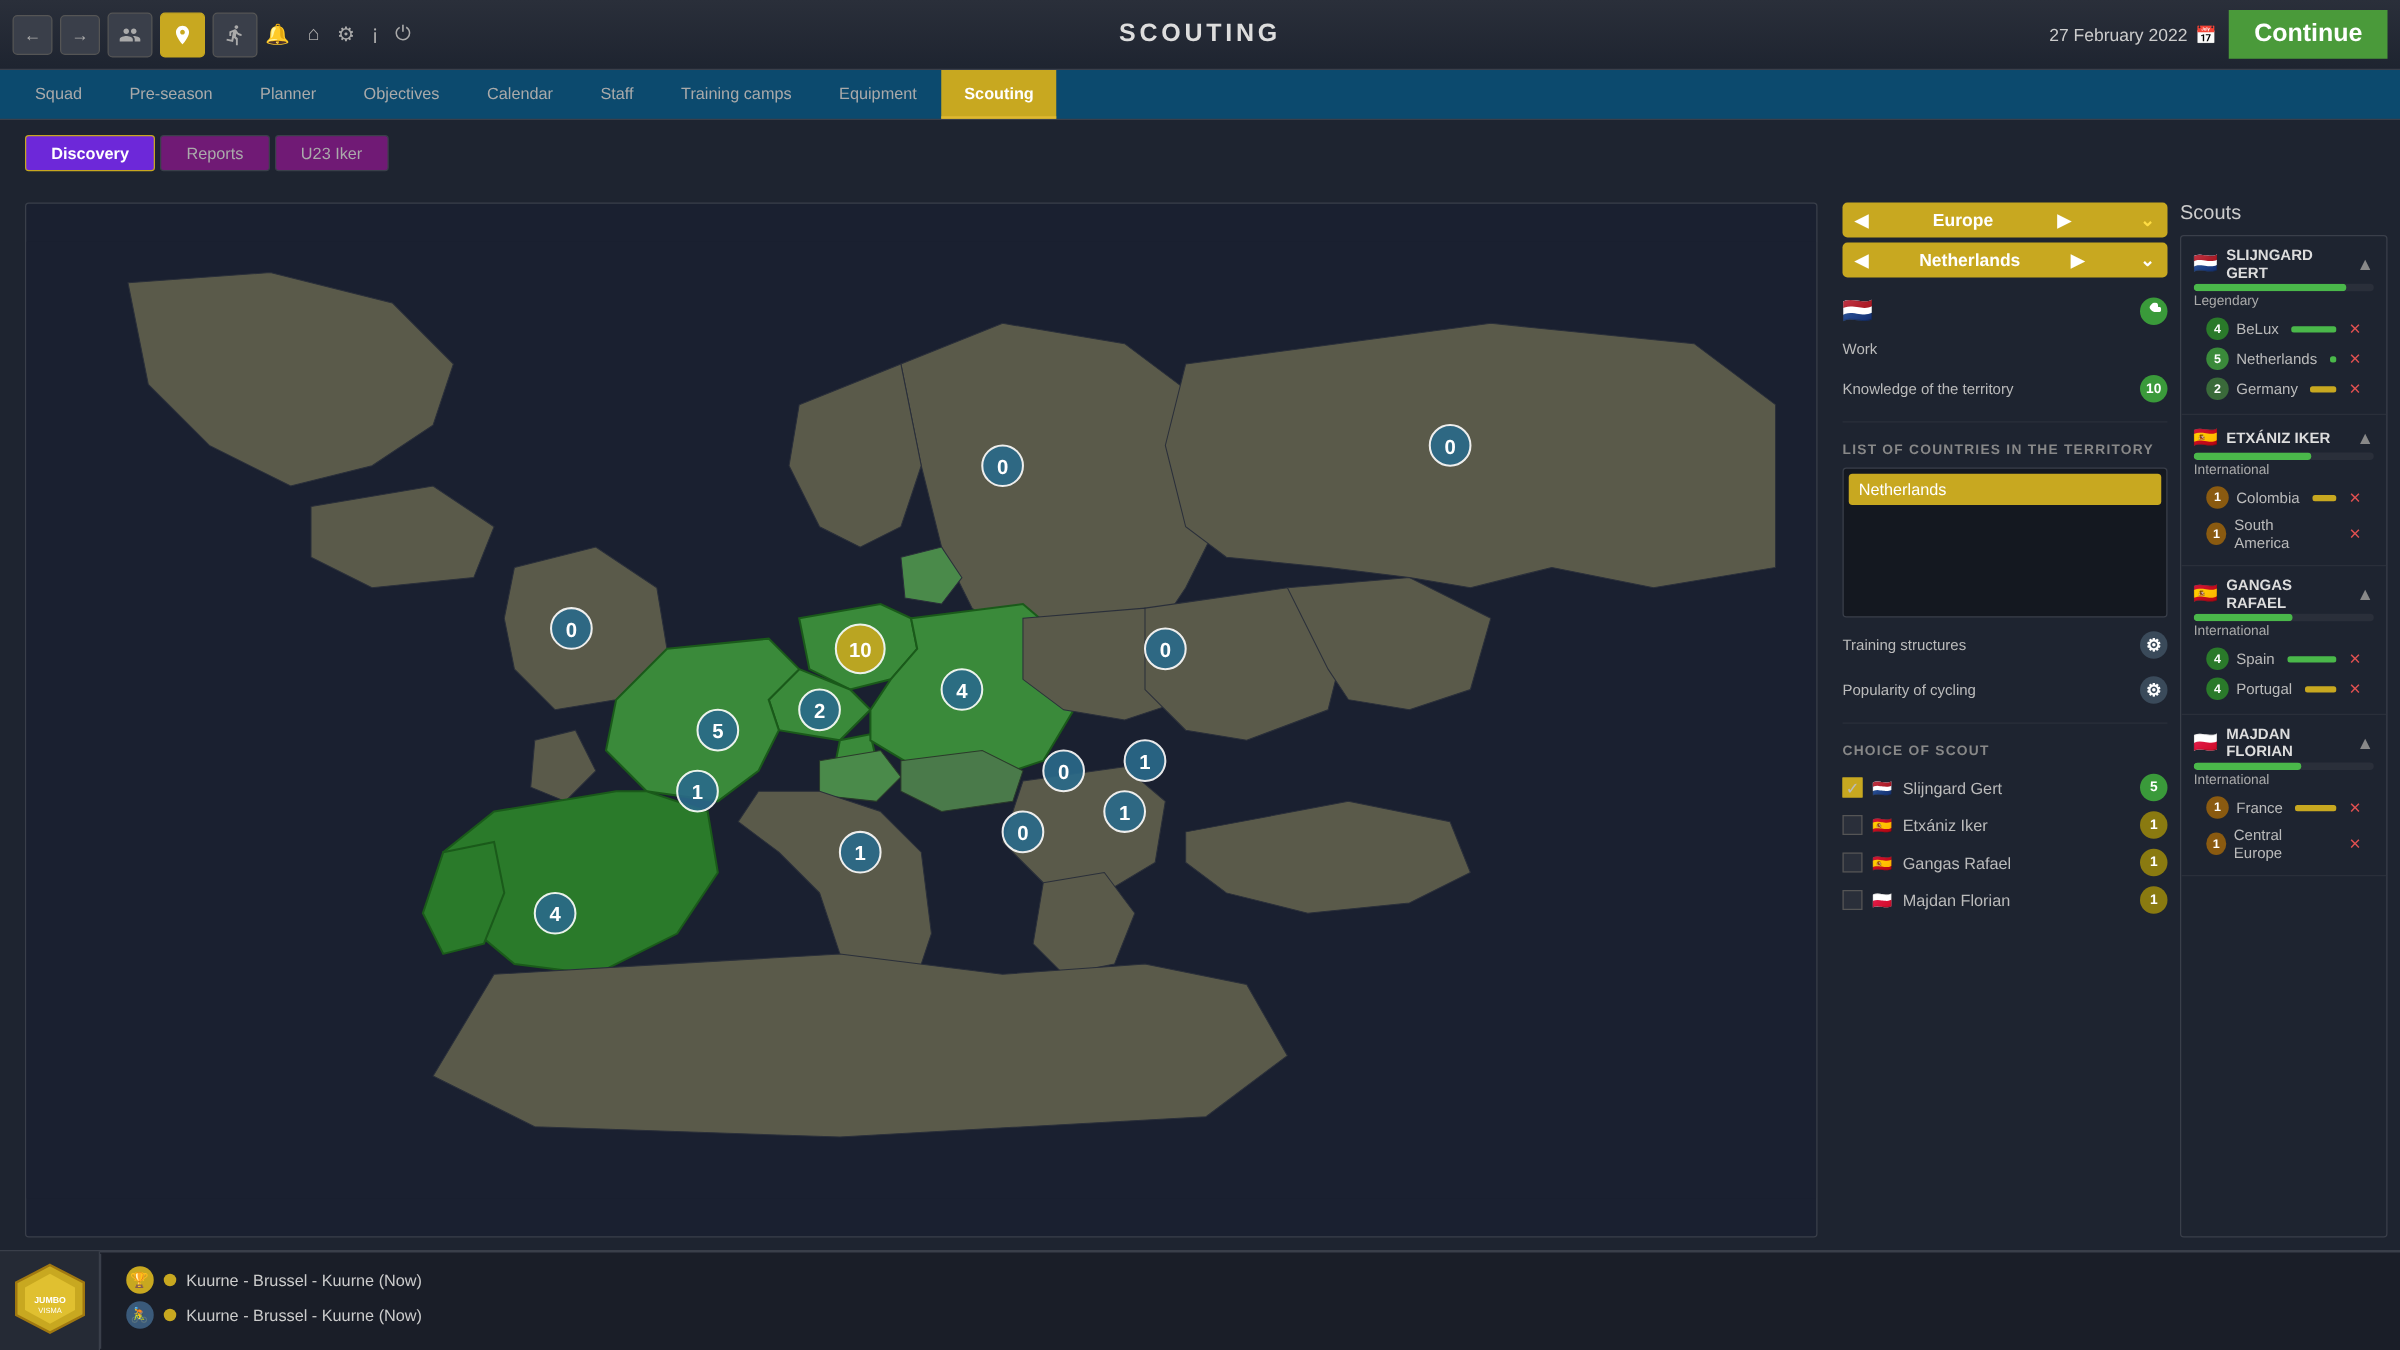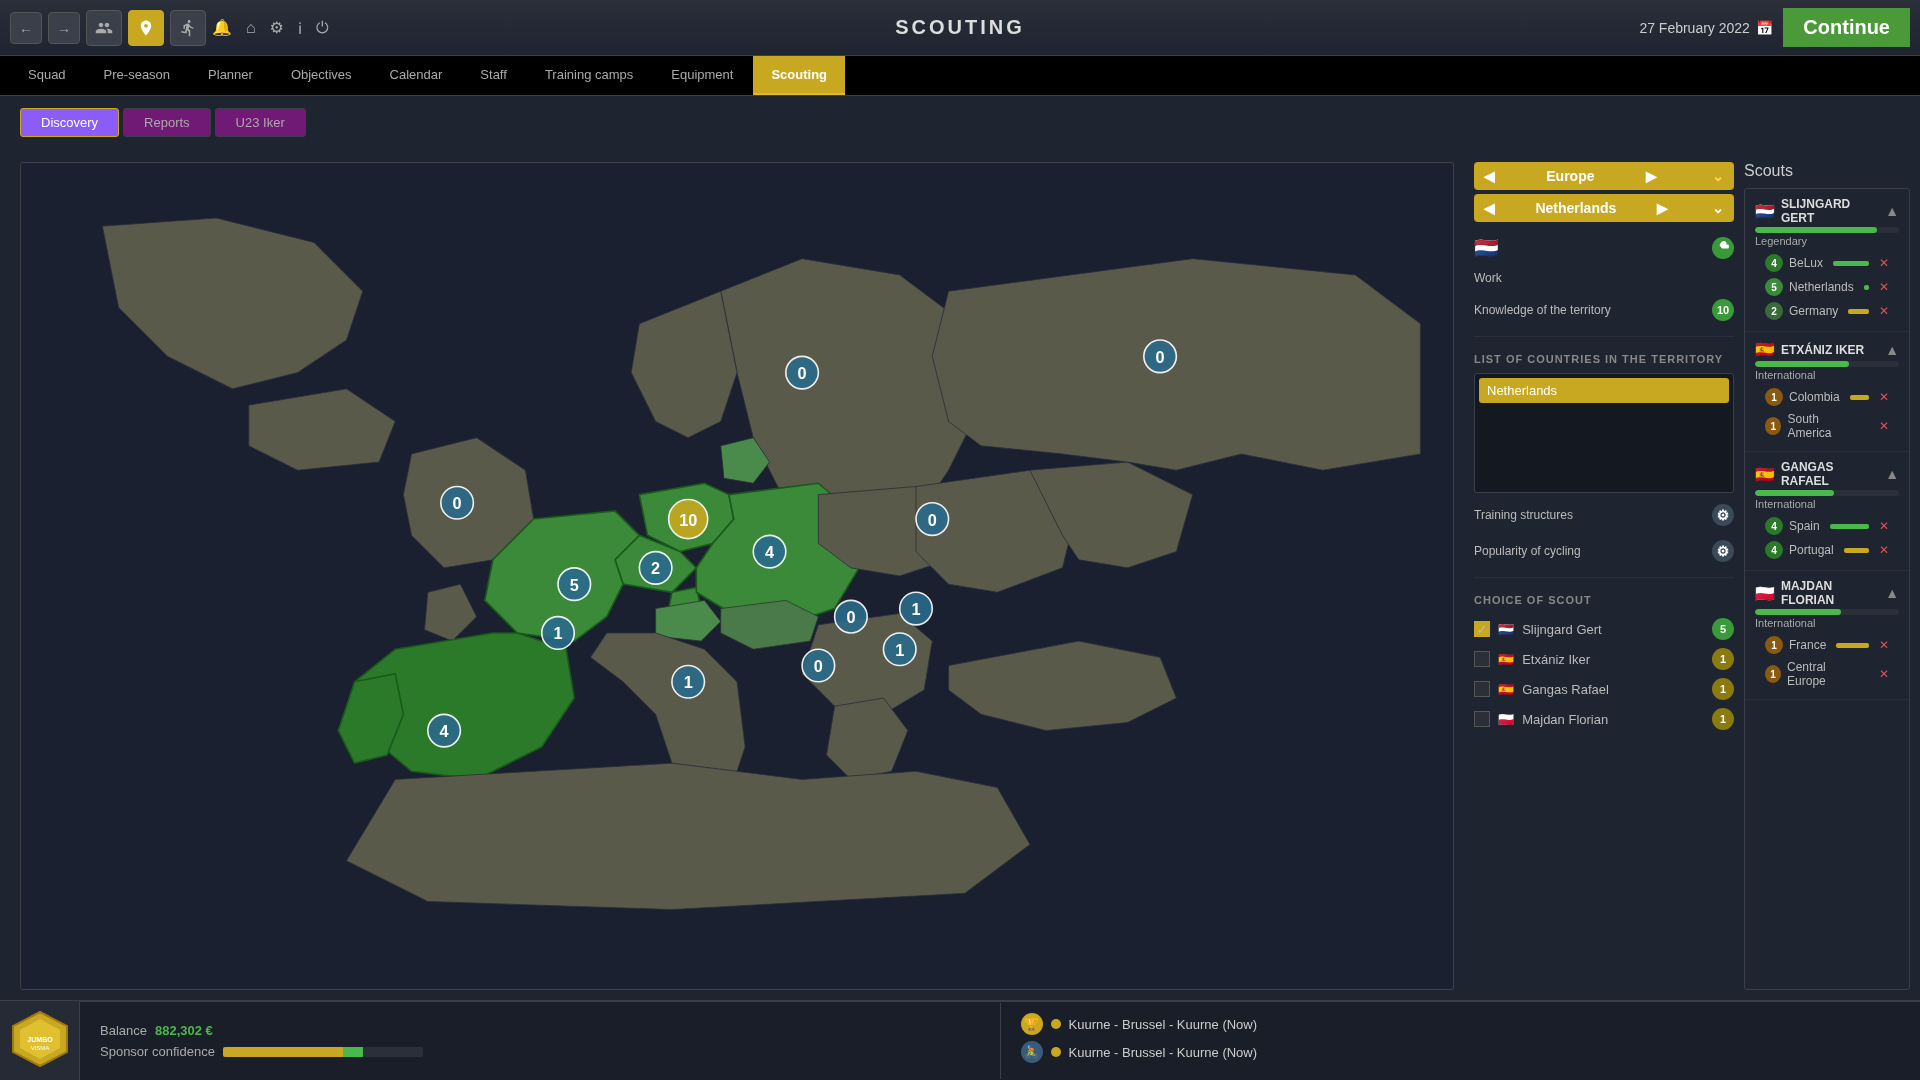--- a/index.html
+++ b/index.html
@@ -91,21 +91,21 @@
       display: flex;
       gap: 14px;
       align-items: center;
       color: #aaa;
       font-size: 16px;
     }
 
     
     .nav-tabs {
       height: 40px;
-      background: #000000;
+      background: #0c4a6e;
       border-bottom: 1px solid #3a3f4a;
       display: flex;
       align-items: stretch;
       padding-left: 10px;
       gap: 2px;
     }
     .nav-tab {
       padding: 0 18px;
       display: flex;
       align-items: center;
@@ -140,24 +140,24 @@
     .sub-tab {
       padding: 6px 20px;
       font-size: 13px;
       cursor: pointer;
       border-radius: 3px;
       border: 1px solid #3a3f4a;
       color: #aaa;
       background: #701a75;
     }
     .sub-tab.active {
-      background: #8b5cf6;
+      background: #6d28d9;
       color: #fff;
       border-color: #c8a820;
-      font-weight: normal;
+      font-weight: bold;
       text-align: right;
     }
 
     
     .main-content {
       display: flex;
       width: 100%;
       padding-top: 56px;
     }
 
@@ -832,33 +832,20 @@
   <div class="team-logo">
     <div style="position:relative;">
       <svg width="60" height="60" viewBox="0 0 60 60">
         <polygon points="30,3 57,17 57,43 30,57 3,43 3,17" fill="#c8a820" stroke="#a07810" stroke-width="2"></polygon>
         <polygon points="30,10 50,21 50,39 30,50 10,39 10,21" fill="#e0c030"></polygon>
         <text x="30" y="33" text-anchor="middle" fill="#fff" font-size="7" font-weight="bold">JUMBO</text>
         <text x="30" y="41" text-anchor="middle" fill="#fff" font-size="6">VISMA</text>
       </svg>
     </div>
   </div>
-  <div class="bottom-info">
-    <div class="balance-row">
-      <span>Balance</span>
-      <span class="balance-amount">882,302 €</span>
-    </div>
-    <div class="confidence-row">
-      <span>Sponsor confidence</span>
-      <div class="confidence-bar">
-        <div class="confidence-yellow"></div>
-        <div class="confidence-green"></div>
-      </div>
-    </div>
-  </div>
   <div class="bottom-events">
     <div class="event-item">
       <div class="event-icon">🏆</div>
       <div class="event-dot" style="background:#c8a820;"></div>
       <span>Kuurne - Brussel - Kuurne (Now)</span>
     </div>
     <div class="event-item">
       <div class="event-icon" style="background:#3a5a7a;">🚴</div>
       <div class="event-dot" style="background:#c8a820;"></div>
       <span>Kuurne - Brussel - Kuurne (Now)</span>

